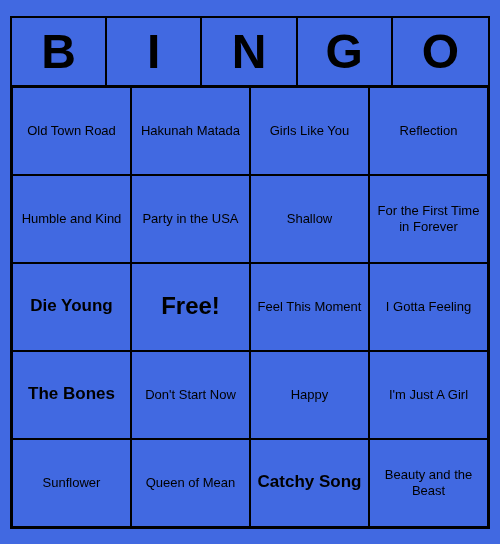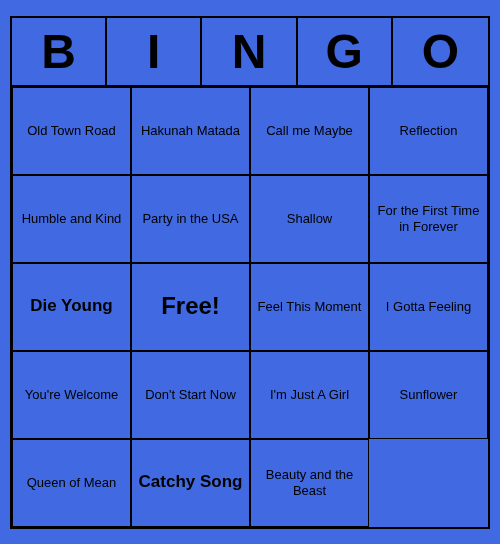--- a/index.html
+++ b/index.html
@@ -71,31 +71,32 @@
   <div class="bingo-header">
   <div class="bingo-letter">B</div>
       <div class="bingo-letter">I</div>
       <div class="bingo-letter">N</div>
       <div class="bingo-letter">G</div>
       <div class="bingo-letter">O</div>
     </div>
   <div class="bingo-grid">
   <div class="bingo-cell">Old Town Road</div>
       <div class="bingo-cell">Hakunah Matada</div>
-      <div class="bingo-cell">Call me Maybe</div>
+      <div class="bingo-cell">Girls Like You</div>
       <div class="bingo-cell">Reflection</div>
       <div class="bingo-cell">Humble and Kind</div>
       <div class="bingo-cell">Party in the USA</div>
       <div class="bingo-cell">Shallow</div>
       <div class="bingo-cell">For the First Time in Forever</div>
       <div class="bingo-cell medium-large">Die Young</div>
       <div class="bingo-cell free-cell">Free!</div>
       <div class="bingo-cell">Feel This Moment</div>
       <div class="bingo-cell">I Gotta Feeling</div>
-      <div class="bingo-cell">You're Welcome</div>
+      <div class="bingo-cell medium-large">The Bones</div>
       <div class="bingo-cell">Don't Start Now</div>
+      <div class="bingo-cell">Happy</div>
       <div class="bingo-cell">I'm Just A Girl</div>
       <div class="bingo-cell">Sunflower</div>
       <div class="bingo-cell">Queen of Mean</div>
       <div class="bingo-cell medium-large">Catchy Song</div>
       <div class="bingo-cell">Beauty and the Beast</div>
     </div>
 </div>
 
 </body></html>

